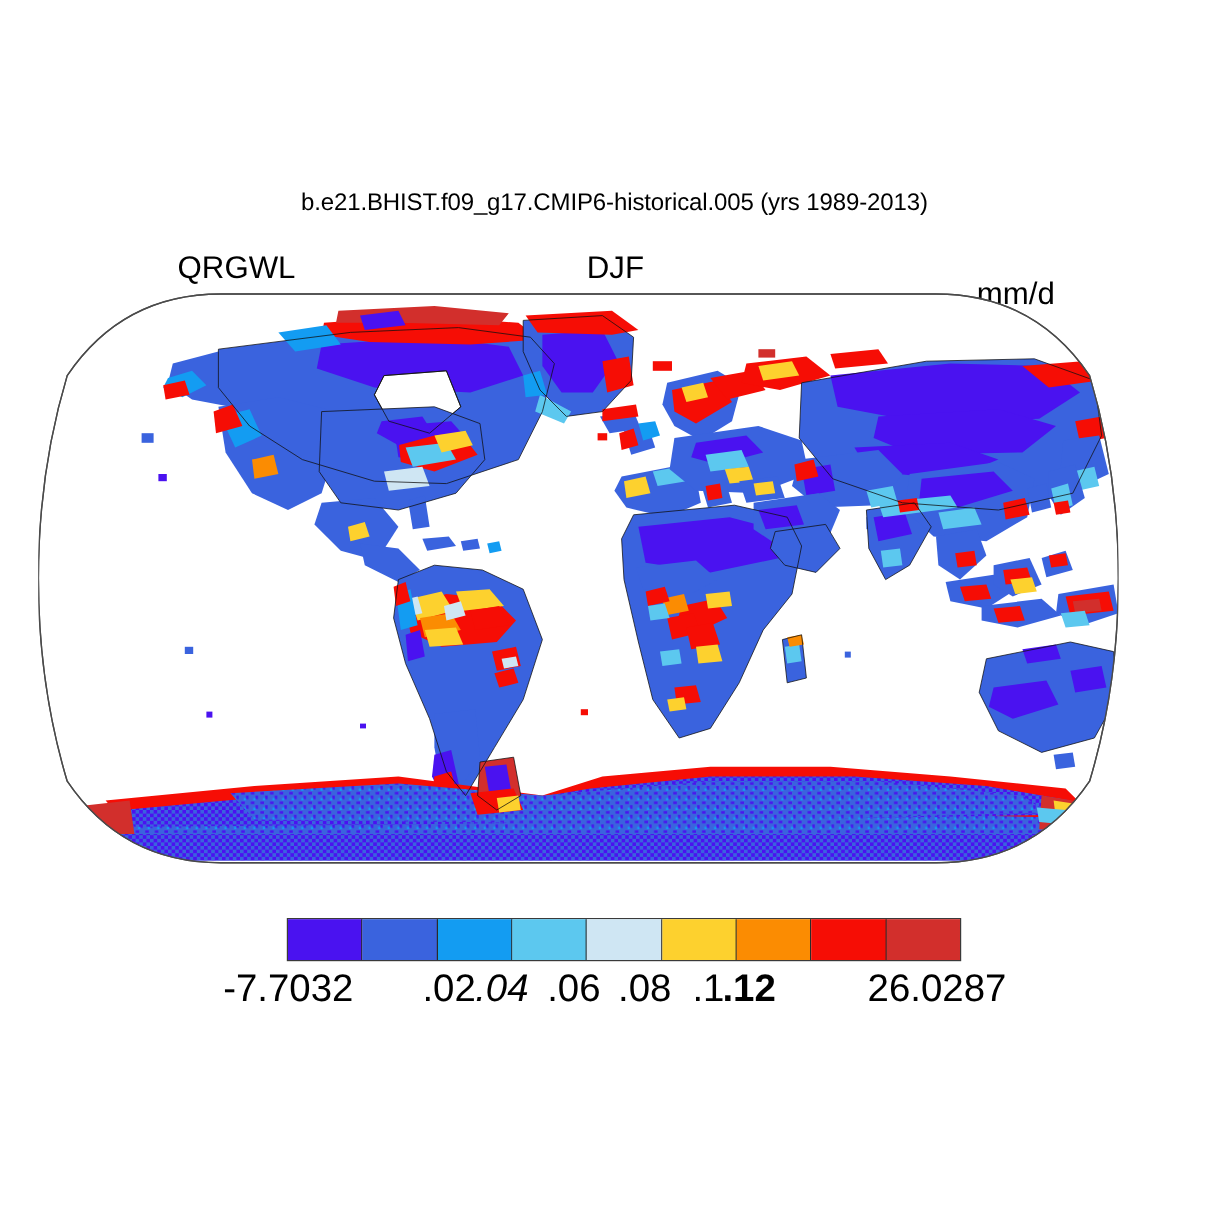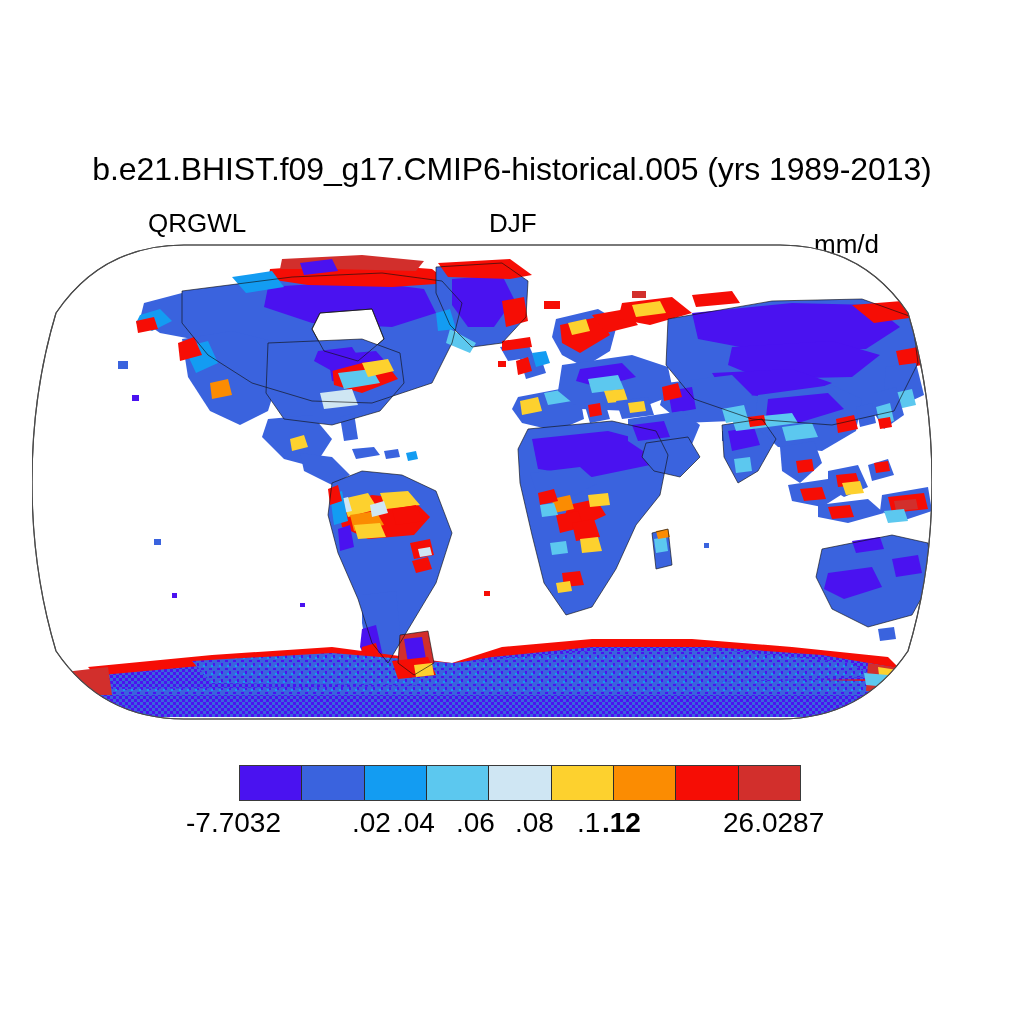--- a/index.html
+++ b/index.html
@@ -2,37 +2,37 @@
 <html><head>
 <meta charset="utf-8">
 <style>
   html,body{margin:0;padding:0;background:#ffffff;}
   body{width:1024px;height:1024px;position:relative;overflow:hidden;
        font-family:"Liberation Sans",sans-serif;color:#000;}
 
   #figure{position:absolute;left:0;top:0;width:1024px;height:1024px;}
 
   #title{position:absolute;left:0;top:152px;width:1024px;text-align:center;
-         font-size:32px;line-height:34px;white-space:nowrap;letter-spacing:-0.1px;}
+         font-size:20px;line-height:34px;white-space:nowrap;letter-spacing:-0.1px;}
 
   .sublabel{position:absolute;top:210px;font-size:26px;line-height:26px;white-space:nowrap;}
   #lab-var{left:148px;}
   #lab-season{left:489px;}
   #lab-units{left:814px;margin-top:21px;}
 
   #mapwrap{position:absolute;left:32px;top:243px;width:900px;height:478px;}
   #mapsvg{display:block;width:900px;height:478px;}
 
   #cbar{position:absolute;left:239px;top:765px;width:562px;height:36px;
         display:flex;border:1px solid #3a3a3a;box-sizing:border-box;background:#fff;}
   #cbar .seg{flex:1 1 0;height:100%;border-right:1px solid #2b2b2b;box-sizing:border-box;}
   #cbar .seg:last-child{border-right:none;}
 
   #cticks{position:absolute;left:0;top:808px;width:1024px;height:34px;}
-  #cticks .tick{position:absolute;top:0;font-size:28px;line-height:30px;white-space:nowrap;}
+  #cticks .tick{position:absolute;top:0;font-size:32px;line-height:30px;white-space:nowrap;}
 </style>
 </head>
 <body>
 
 <div id="figure">
 
   <div id="title">b.e21.BHIST.f09_g17.CMIP6-historical.005 (yrs 1989-2013)</div>
 
   <div class="sublabel" id="lab-var">QRGWL</div>
   <div class="sublabel" id="lab-season">DJF</div>
@@ -327,21 +327,21 @@
       <div class="seg" style="background: rgb(92, 200, 239);"></div>
       <div class="seg" style="background: rgb(207, 230, 243);"></div>
       <div class="seg" style="background: rgb(253, 209, 46);"></div>
       <div class="seg" style="background: rgb(251, 140, 2);"></div>
       <div class="seg" style="background: rgb(246, 13, 5);"></div>
       <div class="seg" style="background: rgb(210, 47, 44);"></div>
     </div>
   <div id="cticks">
       <div class="tick" style="left: 186px;">-7.7032</div>
       <div class="tick" style="left: 340px; margin-left: 12px;">.02</div>
-      <div class="tick" style="left: 396px;">.04</div>
+      <div class="tick" style="left: 396px; font-style: italic;">.04</div>
       <div class="tick" style="left: 456px;">.06</div>
       <div class="tick" style="left: 515px;">.08</div>
       <div class="tick" style="left: 577px;">.1</div>
       <div class="tick" style="left: 602px; font-weight: bold;">.12</div>
       <div class="tick" style="left: 723px;">26.0287</div>
     </div>
 
 </div>
 
 </body></html>

